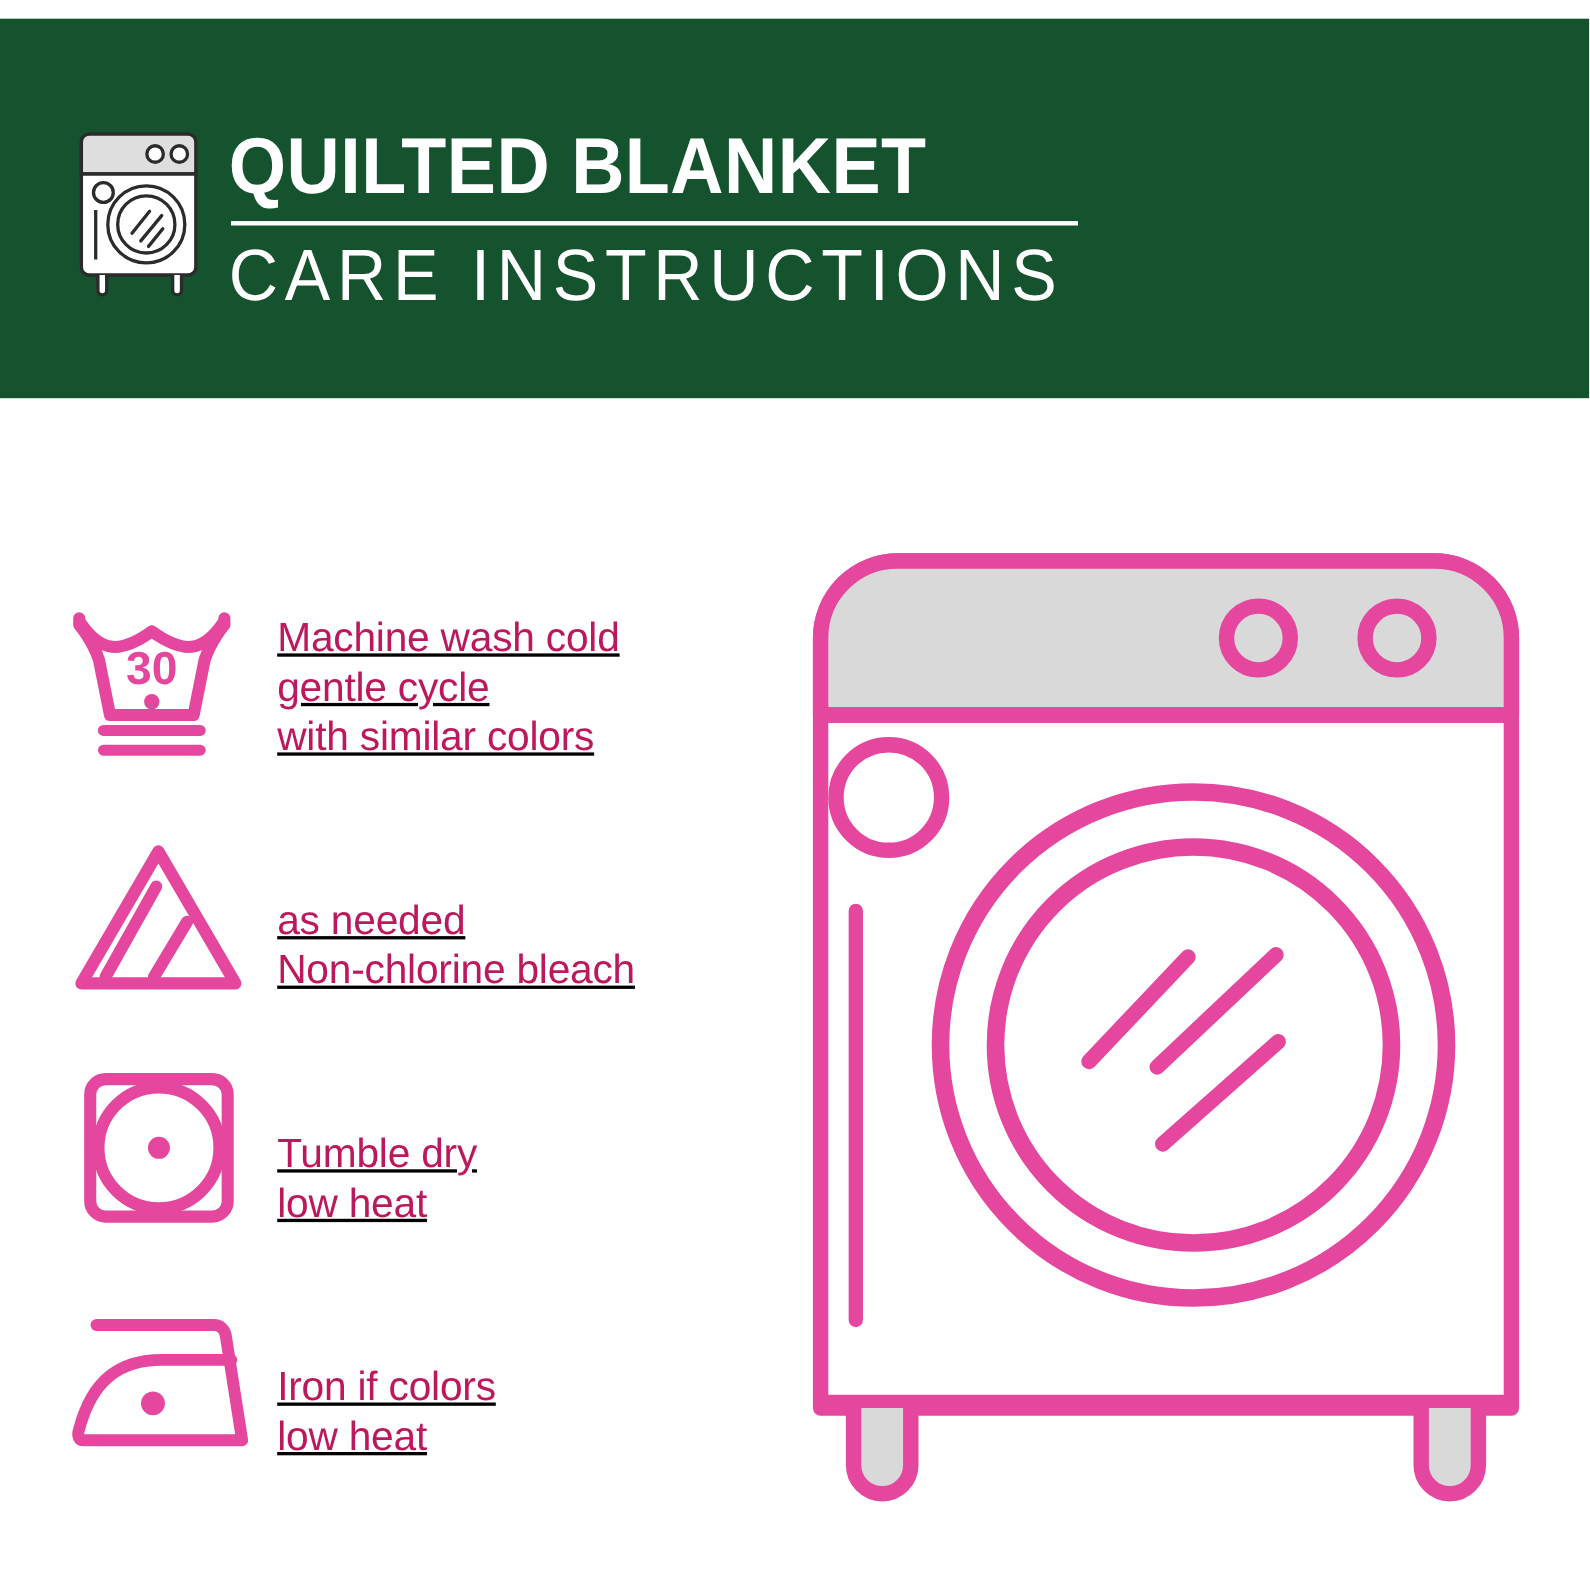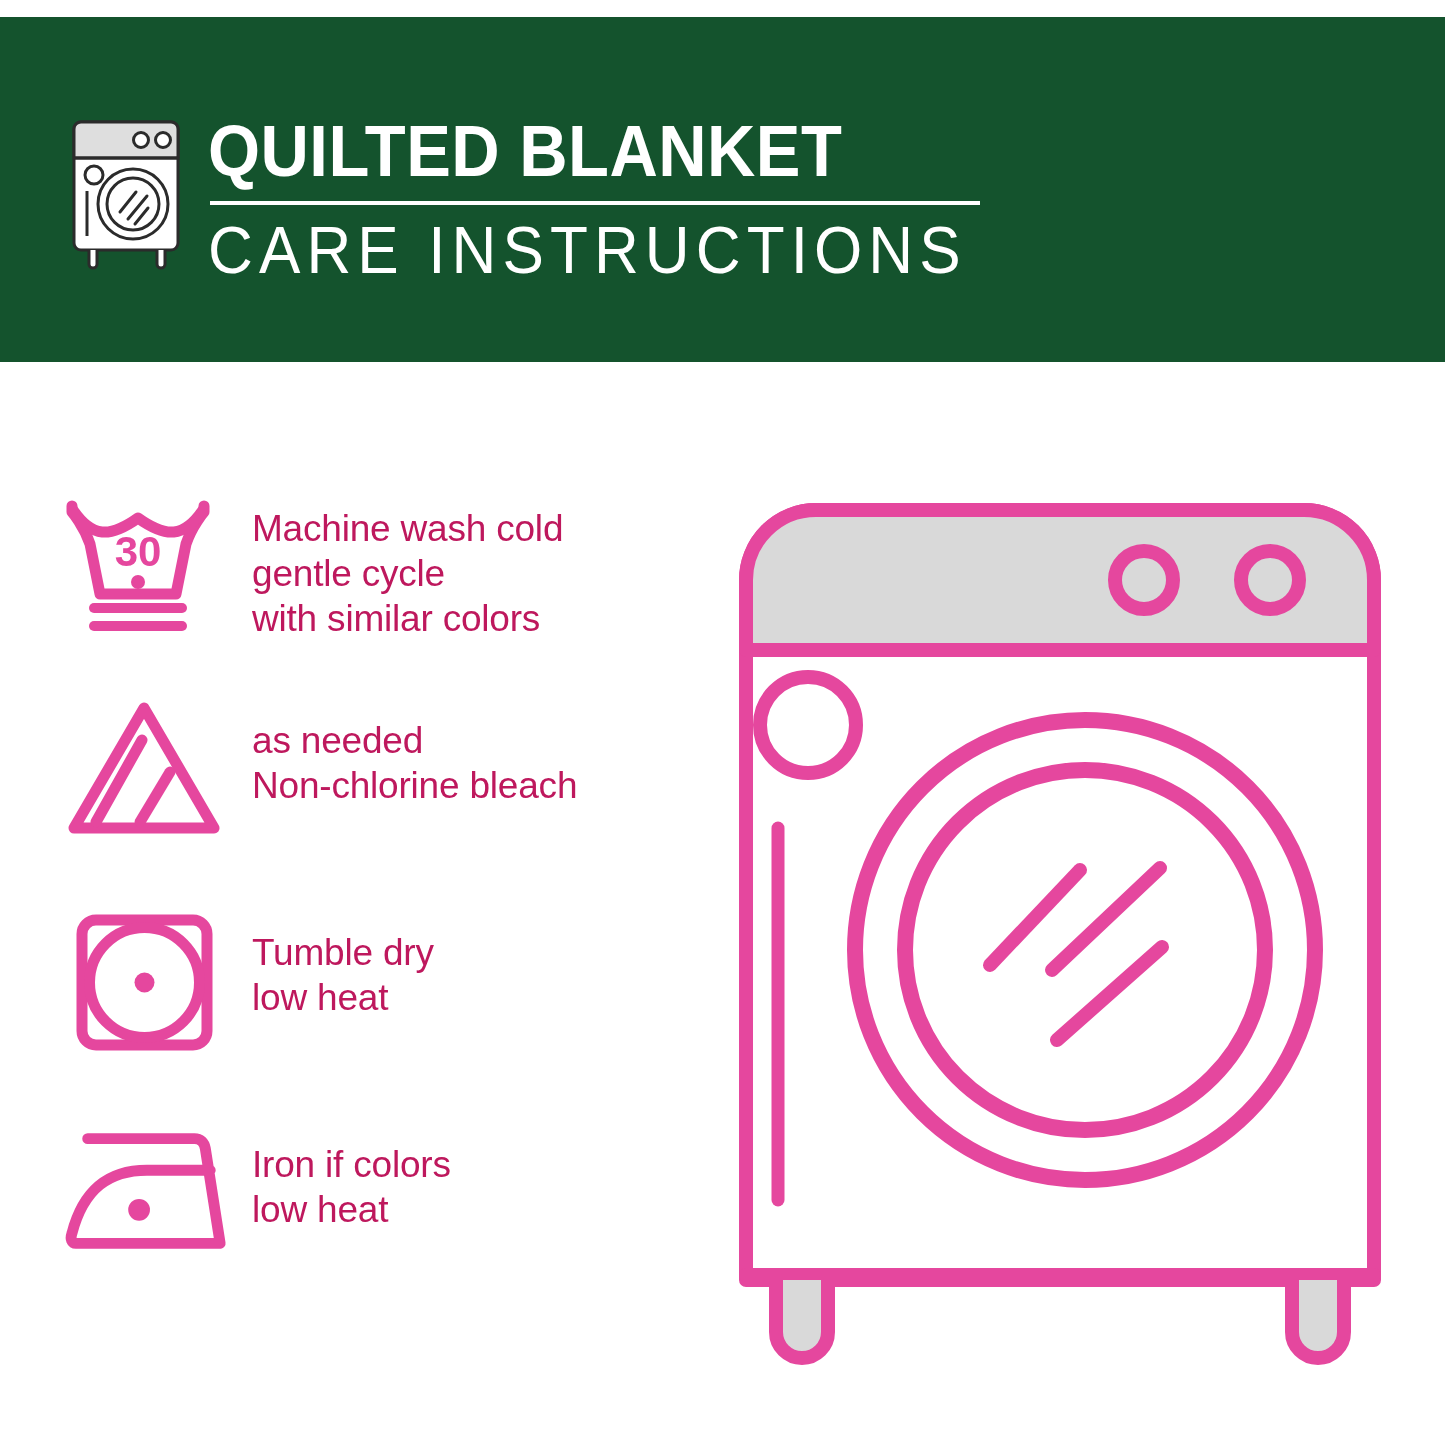--- a/index.html
+++ b/index.html
@@ -75,22 +75,23 @@
 
   
   .care-list {
     position: absolute;
     left: 62px;
     top: 480px;
     width: 620px;
   }
   .care-row {
     display: flex;
-    align-items: flex-start;
+    align-items: flex-end;
     height: 212px;
+    text-decoration: underline;
   }
   .care-icon {
     width: 170px;
     flex: 0 0 170px;
     display: flex;
     align-items: flex-start;
     justify-content: flex-start;
     padding-top: 6px;
   }
   .care-text {

